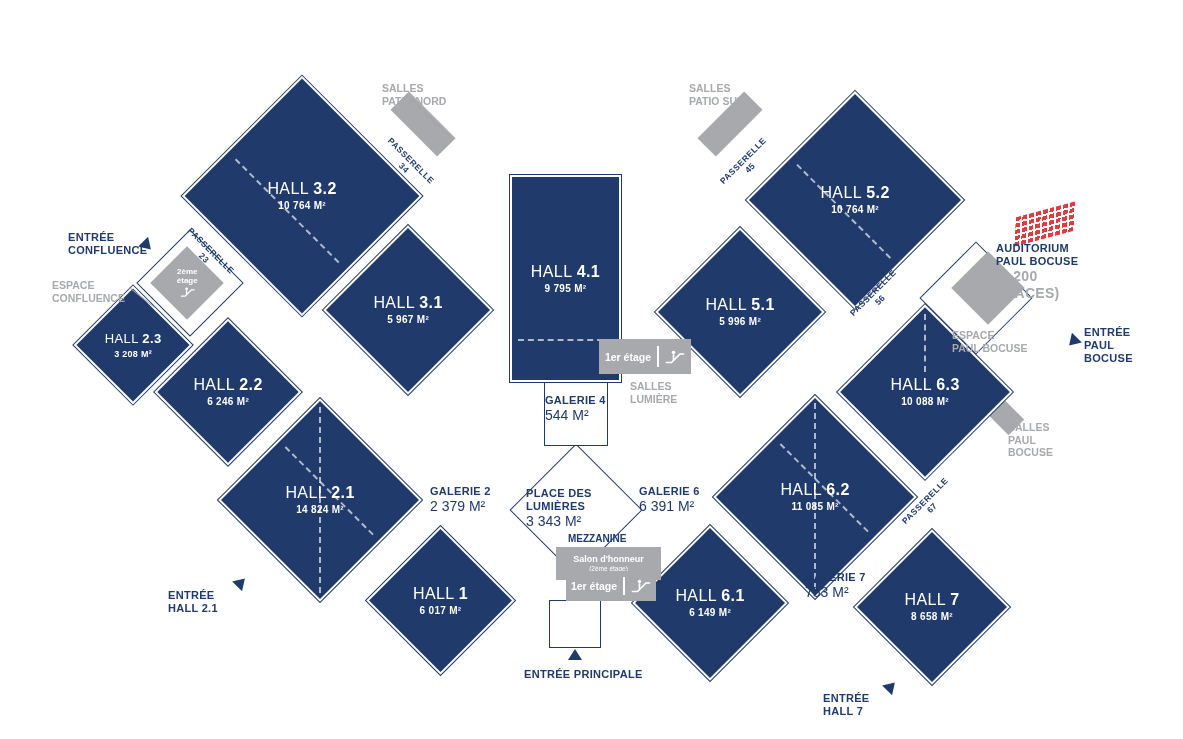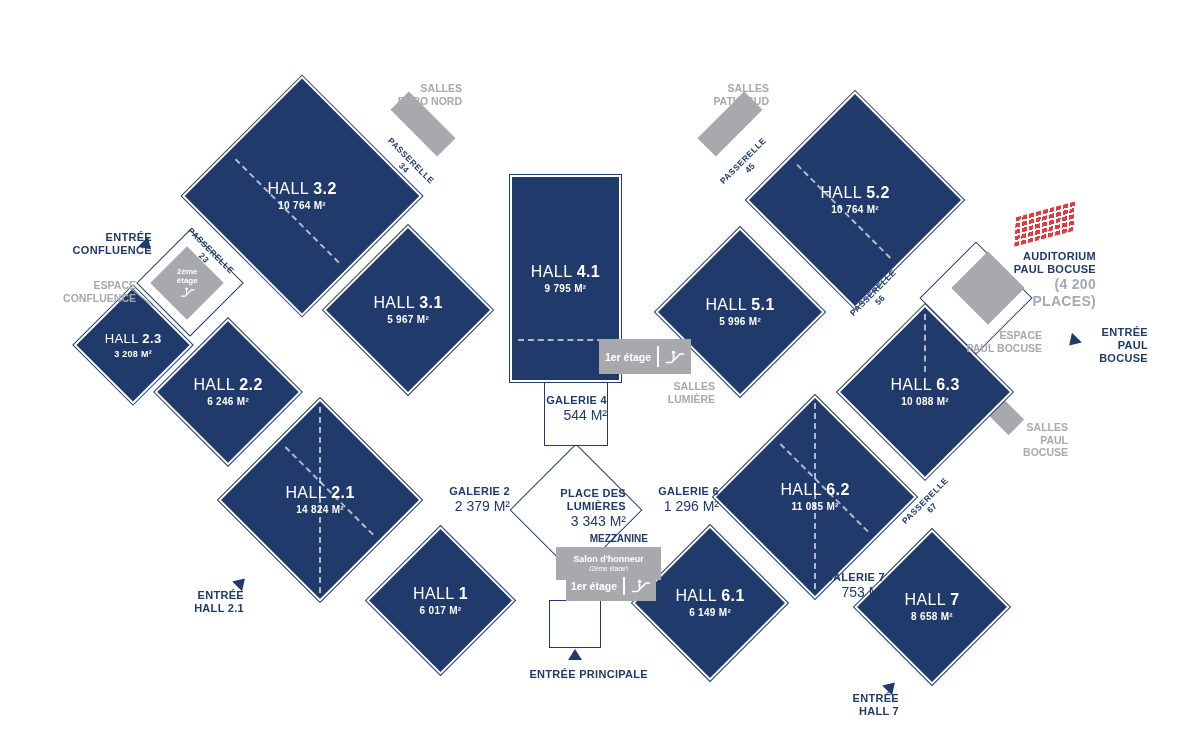--- a/index.html
+++ b/index.html
@@ -31,21 +31,21 @@
   .outline { position:absolute; background:#fff; border:1.5px solid var(--navy); z-index:1; }
 
   
   .grayshape { position:absolute; background:var(--gray); z-index:2; }
   .graybox { position:absolute; background:var(--gray); color:#fff; z-index:5;
              display:flex; align-items:center; justify-content:center; }
   .graybox .divider { width:2px; height:62%; background:#fff; margin:0 6px; }
   .lvl-txt { font-size:10.5px; font-weight:700; white-space:nowrap; }
 
   
-  .lbl { position:absolute; text-align:right; line-height:1.2; z-index:6; }
+  .lbl { position:absolute; text-align:left; line-height:1.2; z-index:6; }
   .lbl.navy { color:var(--navy); font-weight:700; }
   .lbl.gray { color:var(--gray); font-weight:700; font-size:10.5px; }
   .g-title { font-size:11px; font-weight:700; color:var(--navy); letter-spacing:.3px; }
   .g-area  { font-size:14px; font-weight:400; color:var(--navy); }
   .ent { font-size:11px; letter-spacing:.3px; }
   .cap { color:var(--gray); font-size:14px; font-weight:700; }
 
   .pass { position:absolute; text-align:center; color:var(--navy); font-weight:700;
           font-size:8.5px; line-height:1.15; letter-spacing:.5px; z-index:6; width:70px; }
 
@@ -246,37 +246,37 @@
   <div class="lbl gray" style="left:952px;top:329px;width:90px">
     <div>ESPACE</div>
       <div>PAUL BOCUSE</div>
   </div>
   <div class="lbl gray" style="left:1008px;top:421px;width:60px">
     <div>SALLES</div>
       <div>PAUL</div>
       <div>BOCUSE</div>
   </div>
 
-  <div class="lbl navy ent" style="left:996px;top:250px;width:100px">
+  <div class="lbl navy ent" style="left:996px;top:242px;width:100px">
     <div>AUDITORIUM</div>
     <div>PAUL BOCUSE</div>
     <div class="cap">(4 200 PLACES)</div>
   </div>
 
   <div class="lbl" style="left:430px;top:485px;width:80px">
     <div class="g-title">GALERIE 2</div>
       <div class="g-area">2 379 M²</div>
   </div>
   <div class="lbl" style="left:545px;top:394px;width:62px">
     <div class="g-title">GALERIE 4</div>
       <div class="g-area">544 M²</div>
   </div>
   <div class="lbl" style="left:639px;top:485px;width:80px">
     <div class="g-title">GALERIE 6</div>
-      <div class="g-area">1 296 M²</div>
+      <div class="g-area">6 391 M²</div>
   </div>
   <div class="lbl" style="left:805px;top:571px;width:80px">
     <div class="g-title">GALERIE 7</div>
       <div class="g-area">753 M²</div>
   </div>
   <div class="lbl" style="left:526px;top:487px;width:100px">
     <div class="g-title">PLACE DES</div>
     <div class="g-title">LUMIÈRES</div>
     <div class="g-area">3 343 M²</div>
   </div>

